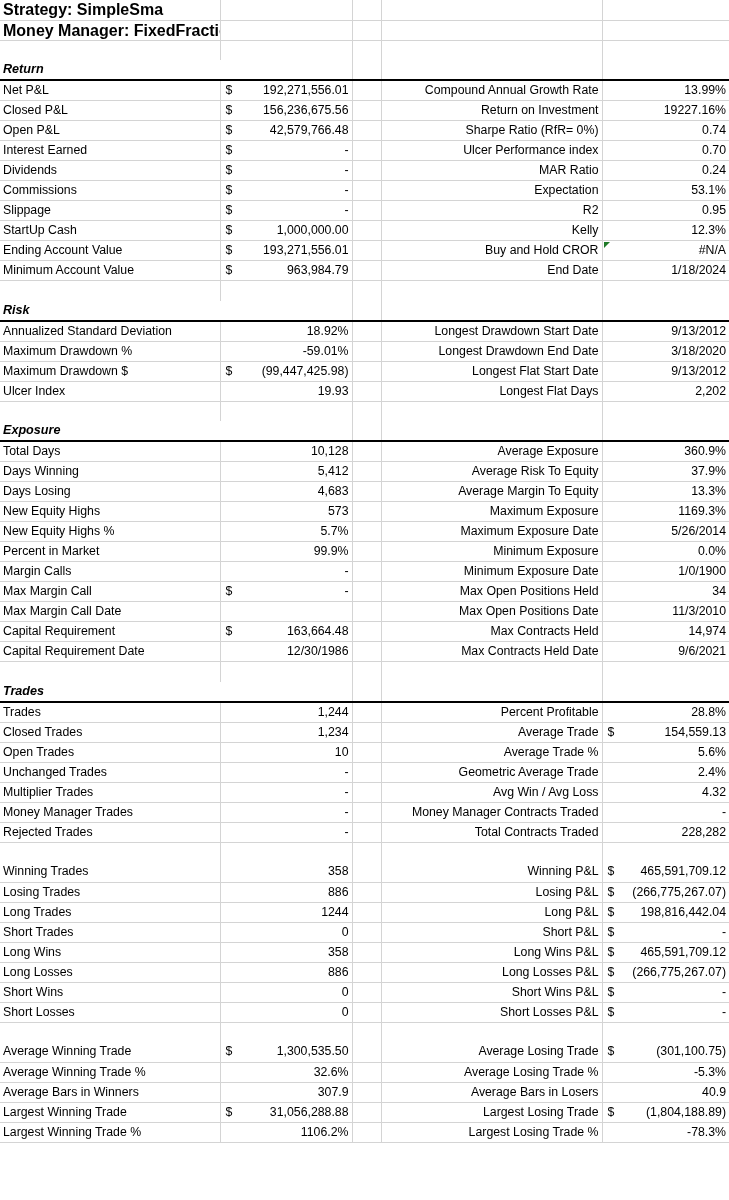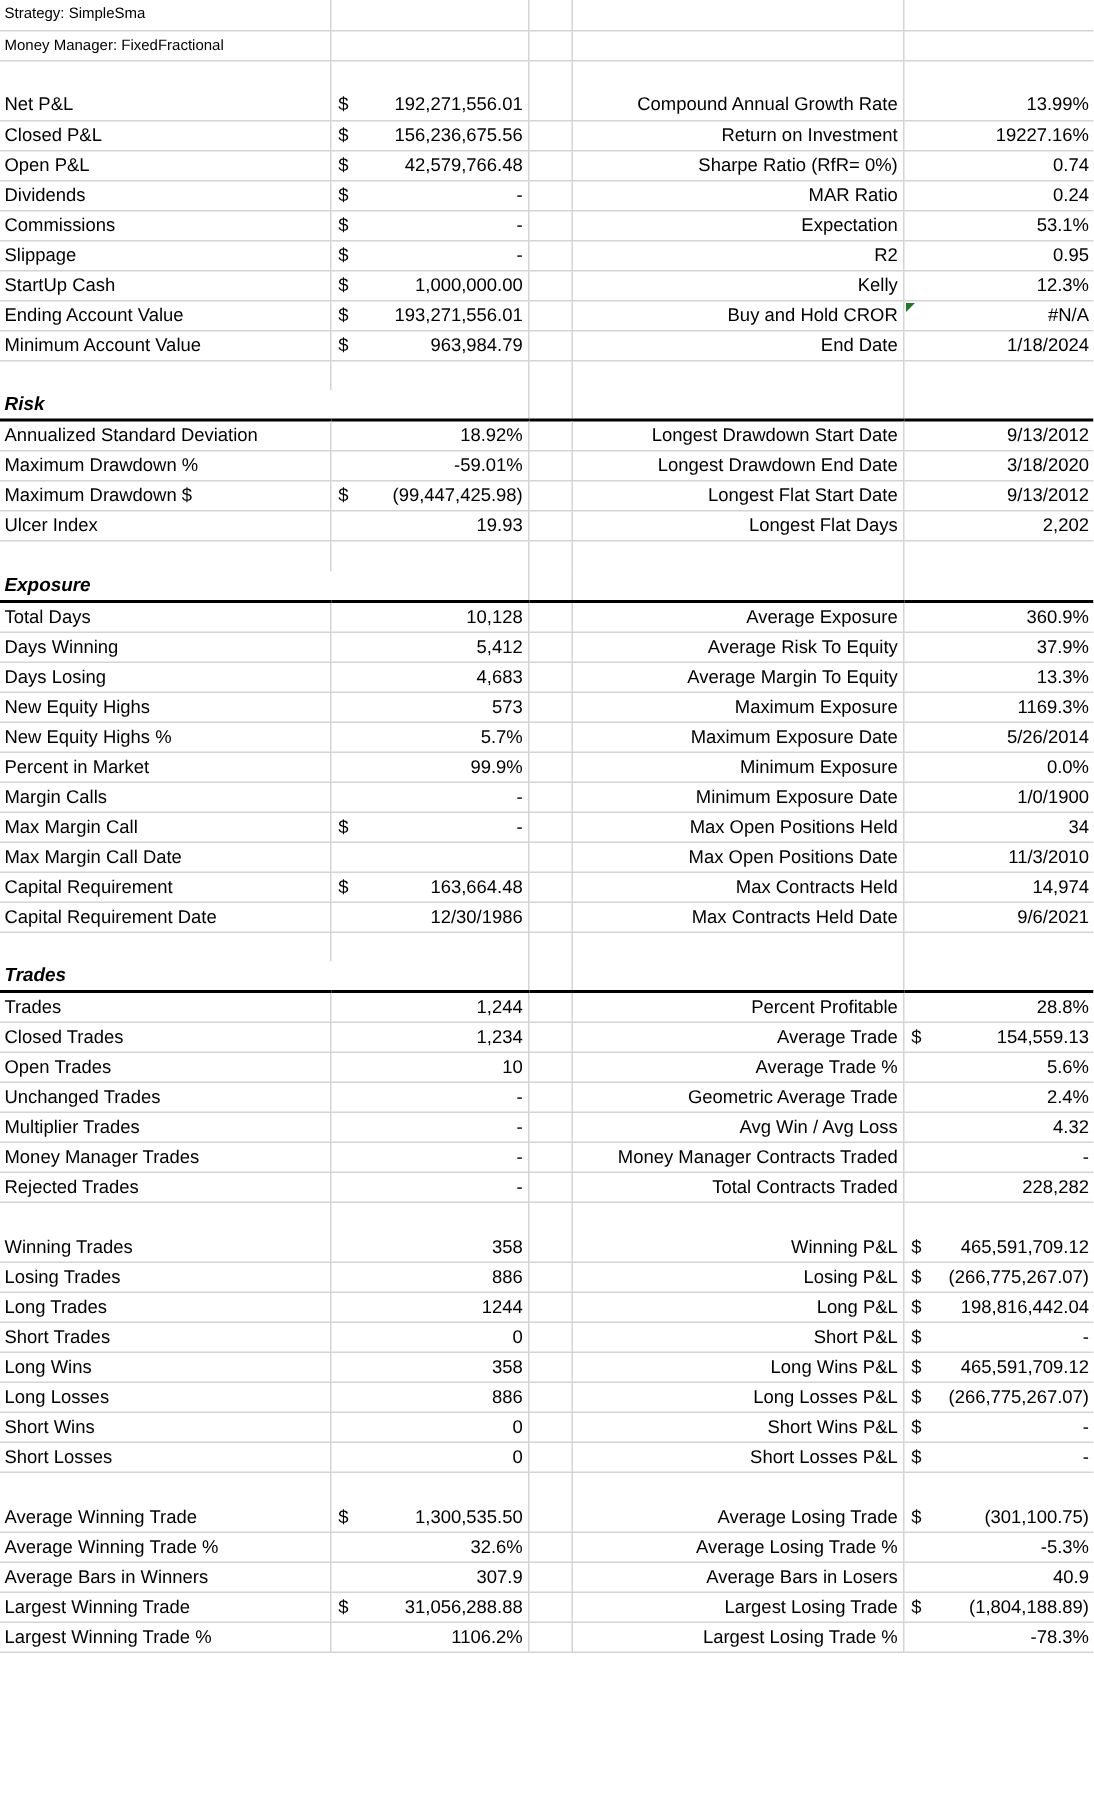--- a/index.html
+++ b/index.html
@@ -39,22 +39,22 @@
 
   
   td.cell {
     border-bottom: 1px solid #d4d4d4;
     border-right: 1px solid #d4d4d4;
   }
   td.cell.no-r { border-right: none; margin-left: 32px; }
 
   
   td.title {
-    font-weight: normal;
-    font-size: 10px;
+    font-weight: bold;
+    font-size: 16px;
     padding-left: 8px;
   }
   td.title2 { padding-left: 14px; }
 
   
   td.section {
     font-weight: bold;
     font-style: italic;
     font-size: 12.6px;
     border-bottom: 2px solid #000000;
@@ -128,20 +128,27 @@
         <td class="cell no-r"></td>
       </tr>
       <tr>
         <td class="blankrow"></td>
         <td class="blankrow"></td>
         <td class="blankrow"></td>
         <td class="blankrow"></td>
         <td class="blankrow nr"></td>
       </tr>
       <tr>
+        <td class="section">Return</td>
+        <td class="section-blank"></td>
+        <td class="section-blank"></td>
+        <td class="section-blank"></td>
+        <td class="section-blank-nr"></td>
+      </tr>
+      <tr>
         <td class="cell lbl">Net P&amp;L</td>
         <td class="cell cur"><span class="dollar">$</span><span>192,271,556.01</span></td>
         <td class="cell"></td>
         <td class="cell lbl2">Compound Annual Growth Rate</td>
         <td class="cell cur no-r"><span>13.99%</span></td>
       </tr>
       <tr>
         <td class="cell lbl">Closed P&amp;L</td>
         <td class="cell cur"><span class="dollar">$</span><span>156,236,675.56</span></td>
         <td class="cell"></td>
@@ -149,20 +156,27 @@
         <td class="cell cur no-r"><span>19227.16%</span></td>
       </tr>
       <tr>
         <td class="cell lbl">Open P&amp;L</td>
         <td class="cell cur"><span class="dollar">$</span><span>42,579,766.48</span></td>
         <td class="cell"></td>
         <td class="cell lbl2">Sharpe Ratio (RfR= 0%)</td>
         <td class="cell cur no-r"><span>0.74</span></td>
       </tr>
       <tr>
+        <td class="cell lbl">Interest Earned</td>
+        <td class="cell cur"><span class="dollar">$</span><span>-</span></td>
+        <td class="cell"></td>
+        <td class="cell lbl2">Ulcer Performance index</td>
+        <td class="cell cur no-r"><span>0.70</span></td>
+      </tr>
+      <tr>
         <td class="cell lbl">Dividends</td>
         <td class="cell cur"><span class="dollar">$</span><span>-</span></td>
         <td class="cell"></td>
         <td class="cell lbl2">MAR Ratio</td>
         <td class="cell cur no-r"><span>0.24</span></td>
       </tr>
       <tr>
         <td class="cell lbl">Commissions</td>
         <td class="cell cur"><span class="dollar">$</span><span>-</span></td>
         <td class="cell"></td>

